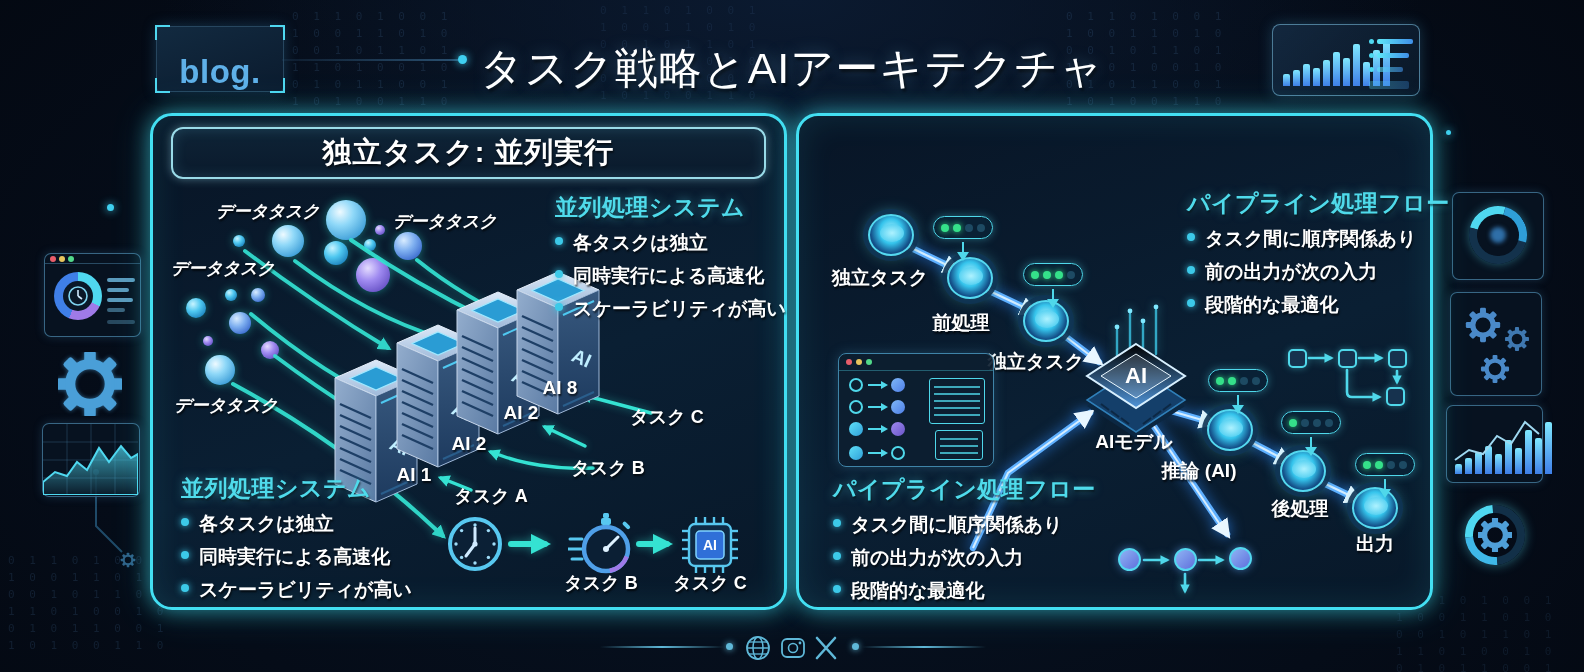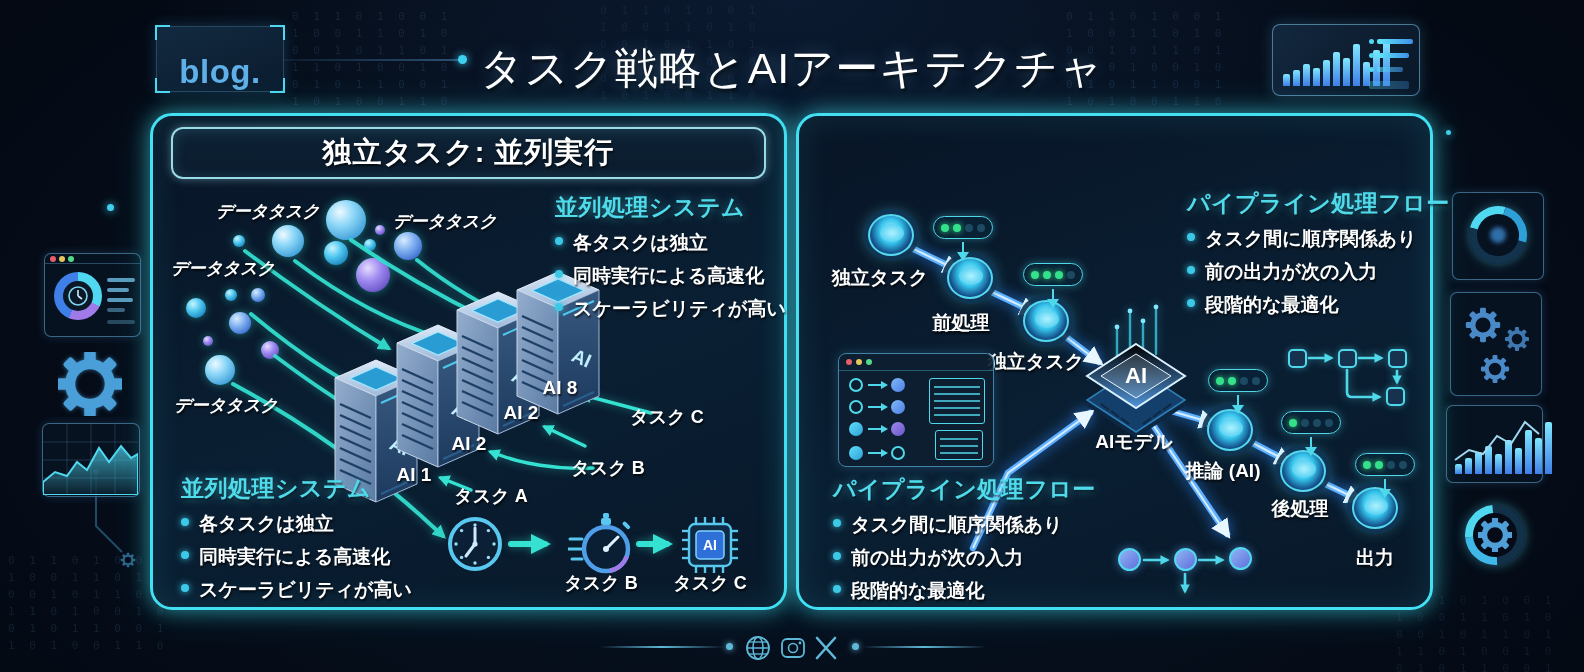--- a/index.html
+++ b/index.html
@@ -638,23 +638,23 @@
     </g>
     <polygon points="55,6 104,38 55,70 6,38" fill="url(#gChip)" stroke="#d8f0ff" stroke-width="2"></polygon>
     <polygon points="55,16 90,38 55,60 20,38" fill="rgba(255,255,255,.14)" stroke="#eaf8ff" stroke-width="1"></polygon>
     <text x="55" y="45" font-size="22" font-weight="bold" fill="#fff" text-anchor="middle">AI</text>
   </svg>
 
   <span class="abs jp-label node-label" style="left:81px;  top:149px;">独立タスク</span>
   <span class="abs jp-label node-label" style="left:162px; top:194px;text-decoration:underline;">前処理</span>
   <span class="abs jp-label node-label" style="left:237px; top:233px;">独立タスク</span>
   <span class="abs jp-label node-label" style="left:335px; top:313px;">AIモデル</span>
-  <span class="abs jp-label node-label" style="left:424px; top:342px;">推論 (AI)</span>
+  <span class="abs jp-label node-label" style="left:400px; top:342px;">推論 (AI)</span>
   <span class="abs jp-label node-label" style="left:501px; top:380px;">後処理</span>
-  <span class="abs jp-label node-label" style="left:576px; top:429px;">出力</span>
+  <span class="abs jp-label node-label" style="left:576px; top:415px;">出力</span>
 
   <div class="abs pill" style="left:134px; top:100px;">
       <span class="st-dot lit"></span>
       <span class="st-dot lit"></span>
       <span class="st-dot"></span>
       <span class="st-dot"></span>
     </div>
   <svg class="abs" style="left:157px; top:126px;" width="14" height="20">
       <line x1="7" y1="0" x2="7" y2="11" stroke="#4fd8ea" stroke-width="2"></line>
       <polygon points="1,10 13,10 7,19" fill="#4fd8ea"></polygon>

